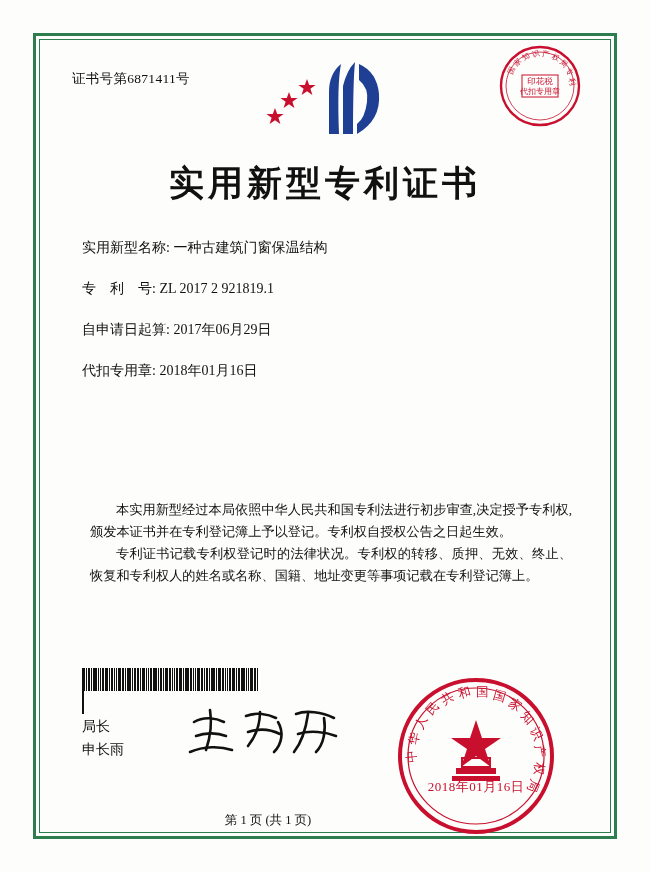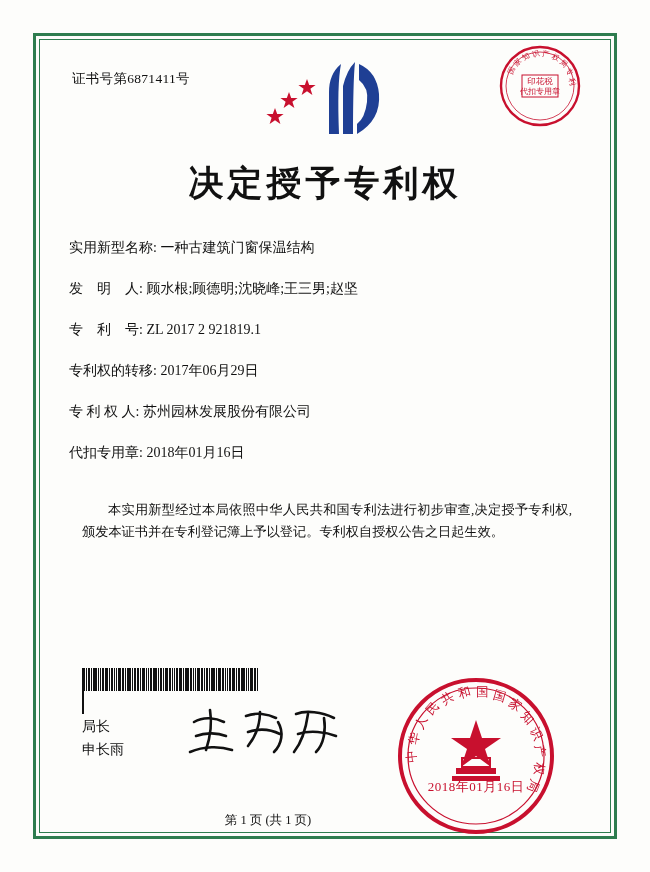--- a/index.html
+++ b/index.html
@@ -89,21 +89,21 @@
     font-size: 35px;
     font-weight: bold;
     letter-spacing: 4px;
     color: #111;
     font-family: "Liberation Serif", serif;
   }
 
   
   .fields {
     position: absolute;
-    left: 69px;
+    left: 82px;
     top: 238px;
     width: 480px;
   }
   .field-row {
     font-size: 14px;
     line-height: 20px;
     margin-bottom: 21px;
     white-space: nowrap;
     color: #111;
   }
@@ -121,21 +121,21 @@
     position: absolute;
     left: 78px;
     top: 499px;
     width: 494px;
     font-size: 13.2px;
     line-height: 21.5px;
     color: #111;
     text-align: justify;
   }
   .body-text p {
-    margin: 0 0 1px 4px;
+    margin: 0 0 1px 12px;
     text-indent: 26px;
   }
 
   
   .barcode {
     position: absolute;
     left: 82px;
     top: 668px;
     width: 178px;
     height: 23px;
@@ -238,51 +238,44 @@
         <text transform="rotate(-14 42 42)" x="42" y="12">识</text>
         <text transform="rotate(4 42 42)" x="42" y="12">产</text>
         <text transform="rotate(22 42 42)" x="42" y="12">权</text>
         <text transform="rotate(40 42 42)" x="42" y="12">局</text>
         <text transform="rotate(58 42 42)" x="42" y="12">专</text>
         <text transform="rotate(76 42 42)" x="42" y="12">利</text>
       </g>
     </svg>
   </div>
 
-  <div class="doc-title">决定授予专利权</div>
+  <div class="doc-title">实用新型专利证书</div>
 
   <div class="fields">
     <div class="field-row">
       <span class="field-label">实用新型名称:</span>
       <span class="field-value">一种古建筑门窗保温结构</span>
     </div>
     <div class="field-row">
-      <span class="field-label">发　明　人:</span>
-      <span class="field-value">顾水根;顾德明;沈晓峰;王三男;赵坚</span>
-    </div>
-    <div class="field-row">
       <span class="field-label">专　利　号:</span>
       <span class="field-value">ZL 2017 2 921819.1</span>
     </div>
     <div class="field-row">
-      <span class="field-label">专利权的转移:</span>
+      <span class="field-label">自申请日起算:</span>
       <span class="field-value">2017年06月29日</span>
-    </div>
-    <div class="field-row">
-      <span class="field-label">专 利 权 人:</span>
-      <span class="field-value">苏州园林发展股份有限公司</span>
     </div>
     <div class="field-row">
       <span class="field-label">代扣专用章:</span>
       <span class="field-value">2018年01月16日</span>
     </div>
   </div>
 
   <div class="body-text">
     <p>本实用新型经过本局依照中华人民共和国专利法进行初步审查,决定授予专利权,颁发本证书并在专利登记簿上予以登记。专利权自授权公告之日起生效。</p>
+    <p>专利证书记载专利权登记时的法律状况。专利权的转移、质押、无效、终止、恢复和专利权人的姓名或名称、国籍、地址变更等事项记载在专利登记簿上。</p>
   </div>
 
   <div class="barcode">
     <span style="width:3px"></span><span style="width:1px"></span><span style="width:2px"></span><span style="width:1px"></span><span style="width:4px"></span><span style="width:1px"></span><span style="width:1px"></span><span style="width:2px"></span><span style="width:3px"></span><span style="width:1px"></span><span style="width:2px"></span><span style="width:1px"></span><span style="width:1px"></span><span style="width:3px"></span><span style="width:2px"></span><span style="width:1px"></span><span style="width:4px"></span><span style="width:1px"></span><span style="width:2px"></span><span style="width:2px"></span><span style="width:1px"></span><span style="width:3px"></span><span style="width:1px"></span><span style="width:1px"></span><span style="width:2px"></span><span style="width:4px"></span><span style="width:1px"></span><span style="width:2px"></span><span style="width:1px"></span><span style="width:3px"></span><span style="width:2px"></span><span style="width:1px"></span><span style="width:1px"></span><span style="width:2px"></span><span style="width:3px"></span><span style="width:1px"></span><span style="width:4px"></span><span style="width:2px"></span><span style="width:1px"></span><span style="width:1px"></span><span style="width:3px"></span><span style="width:2px"></span><span style="width:1px"></span><span style="width:2px"></span><span style="width:1px"></span><span style="width:4px"></span><span style="width:1px"></span><span style="width:3px"></span><span style="width:2px"></span><span style="width:1px"></span><span style="width:1px"></span><span style="width:2px"></span><span style="width:3px"></span><span style="width:1px"></span><span style="width:2px"></span><span style="width:4px"></span><span style="width:1px"></span><span style="width:1px"></span><span style="width:3px"></span><span style="width:2px"></span><span style="width:1px"></span><span style="width:2px"></span>
   </div>
 
   <div class="sig-block">
     <div>局长</div>
     <div>申长雨</div>
   </div>

